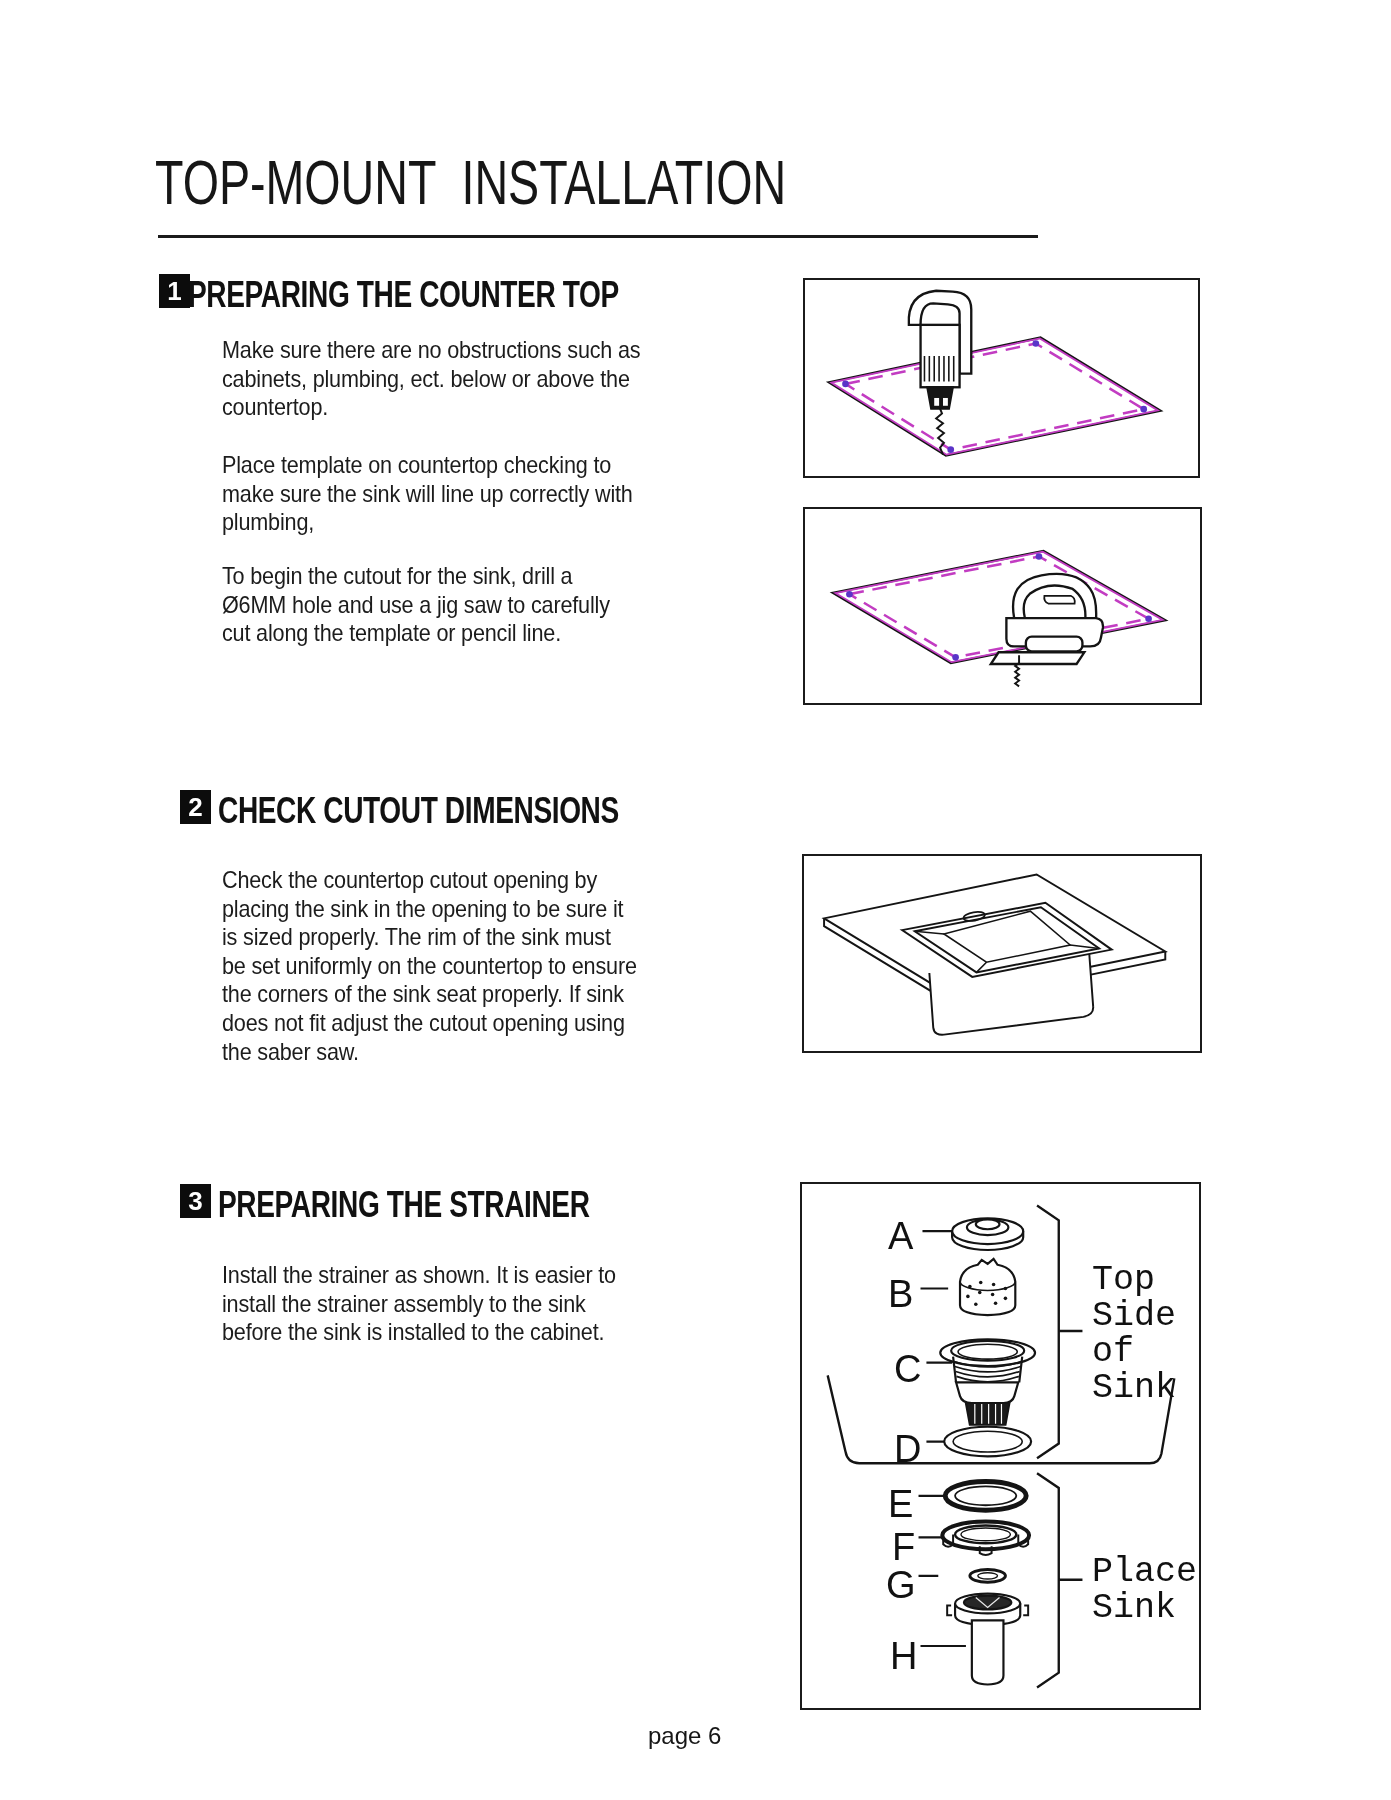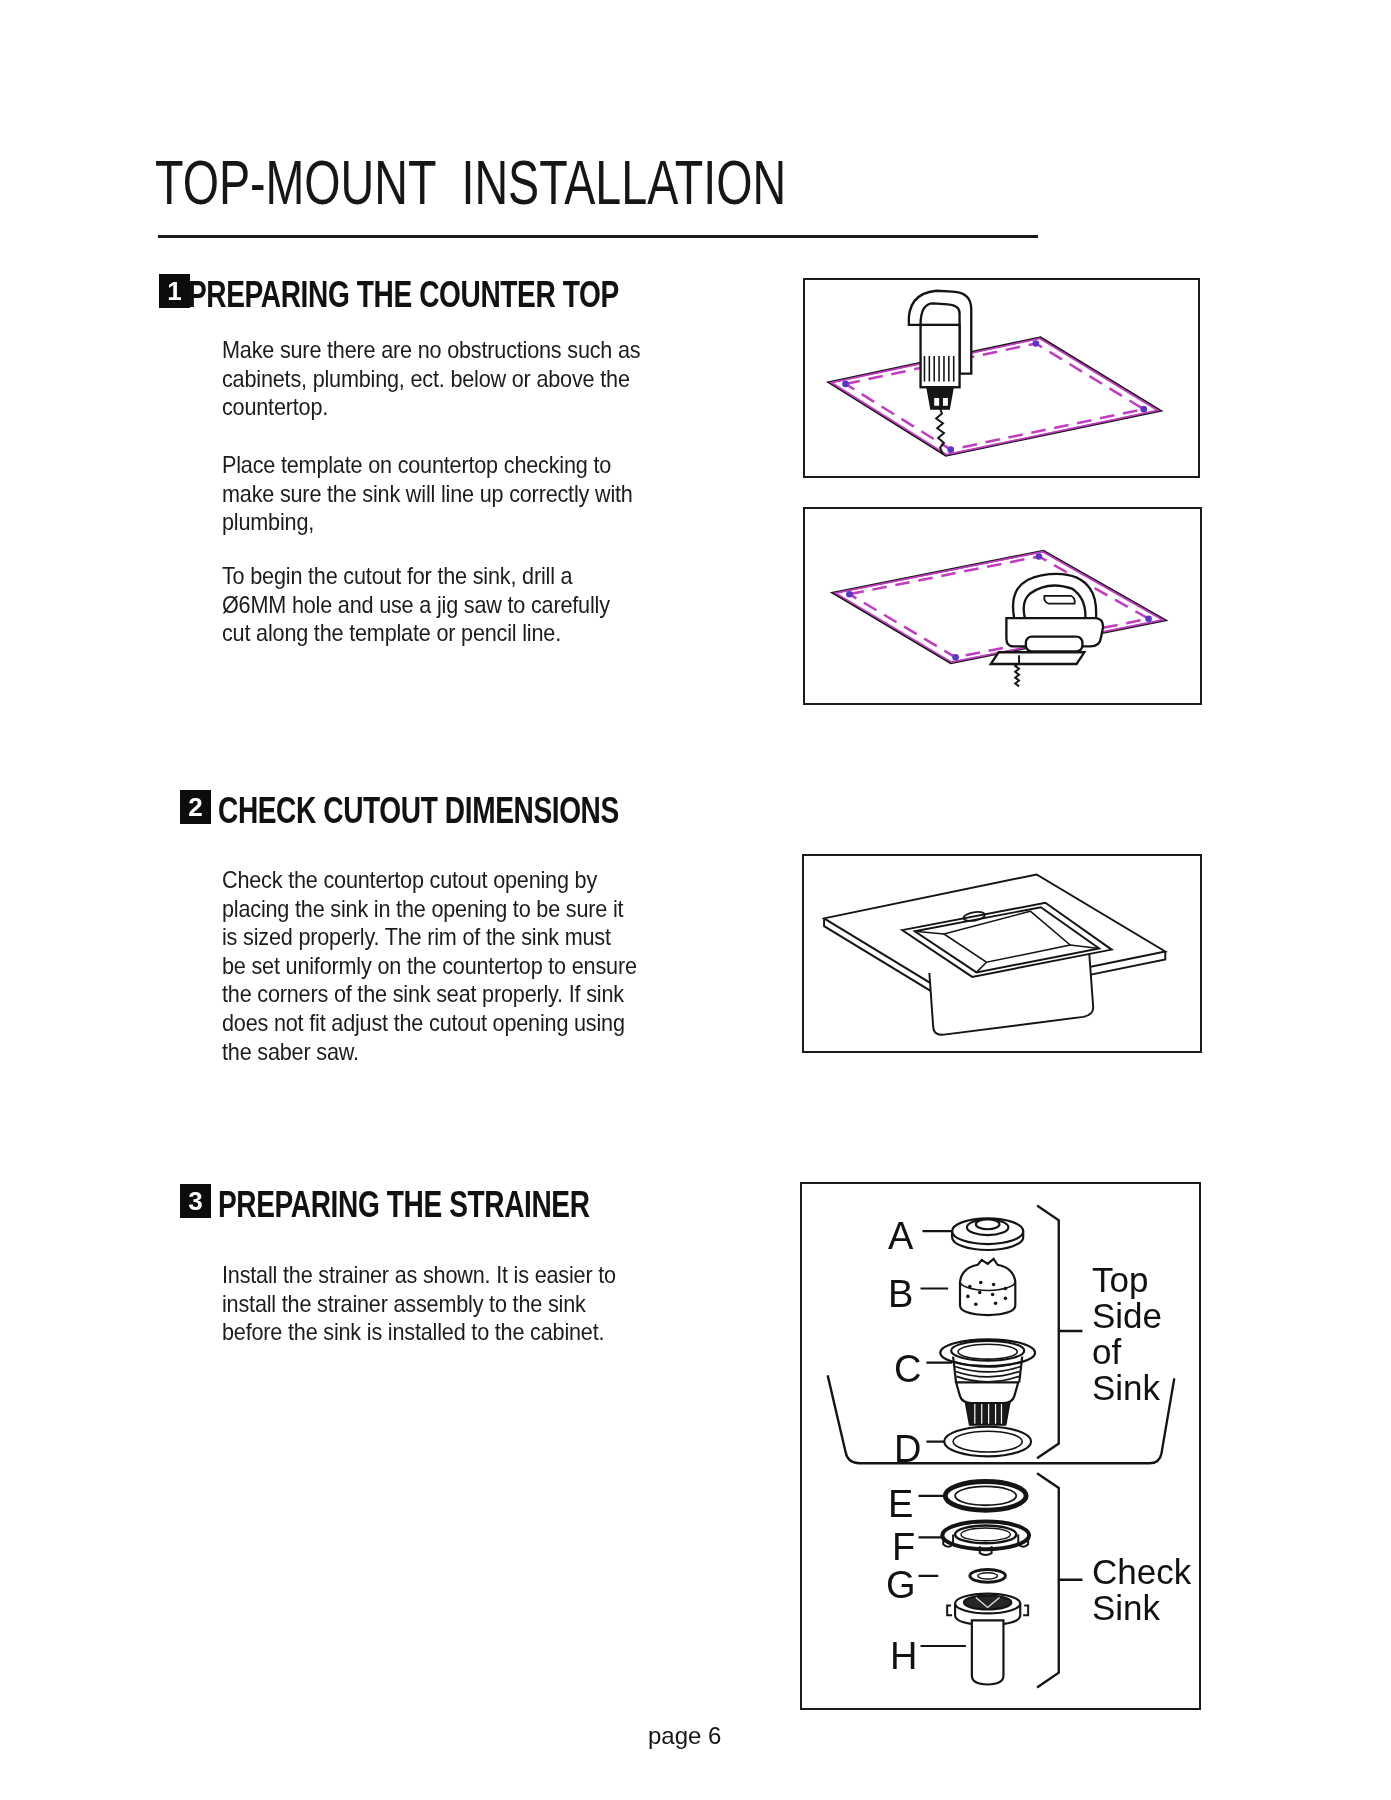--- a/index.html
+++ b/index.html
@@ -21,21 +21,21 @@
     font-size:36px;font-weight:700;letter-spacing:-0.5px;white-space:pre;
     transform:scaleX(0.78);transform-origin:left top;color:#111;
   }
   .body{
     font-size:24px;line-height:28.6px;letter-spacing:-0.2px;white-space:pre-line;
     transform:scaleX(0.90);transform-origin:left top;color:#1c1c1c;
   }
   .figure{border:2.5px solid #1b1b1b;background:#fff;box-sizing:border-box;}
   .figure svg{display:block;}
   .dlabel{font-size:38px;color:#111;}
-  .glabel{font-size:35px;line-height:36px;white-space:pre-line;color:#111;}
+  .glabel{font-size:35px;line-height:36px;white-space:pre-line;color:#111;font-family:Liberation Mono, monospace;}
   .pagenum{font-size:24px;color:#161616;}
 </style>
 </head>
 <body>
 
 <div class="abs title" style="left:155px;top:146px;">TOP-MOUNT  INSTALLATION</div>
 <div class="abs rule" style="left:158px;top:235px;width:880px;"></div>
 
 <div class="abs badge" style="left:159px;top:274px;">1</div>
 <div class="abs heading" style="left:188px;top:274px;">PREPARING THE COUNTER TOP</div>
@@ -207,17 +207,17 @@
   <span class="abs dlabel" style="left:92px;top:164px;">C</span>
   <span class="abs dlabel" style="left:92px;top:244px;">D</span>
   <span class="abs dlabel" style="left:86px;top:299px;">E</span>
   <span class="abs dlabel" style="left:90px;top:342px;">F</span>
   <span class="abs dlabel" style="left:84px;top:380px;">G</span>
   <span class="abs dlabel" style="left:88px;top:451px;">H</span>
   <div class="abs glabel" style="left:290px;top:78px;">Top
 Side
 of
 Sink</div>
-  <div class="abs glabel" style="left:290px;top:370px;">Check
+  <div class="abs glabel" style="left:290px;top:370px;">Place
 Sink</div>
 </div>
 
 <div class="abs pagenum" style="left:648px;top:1722px;">page 6</div>
 
 </body></html>

